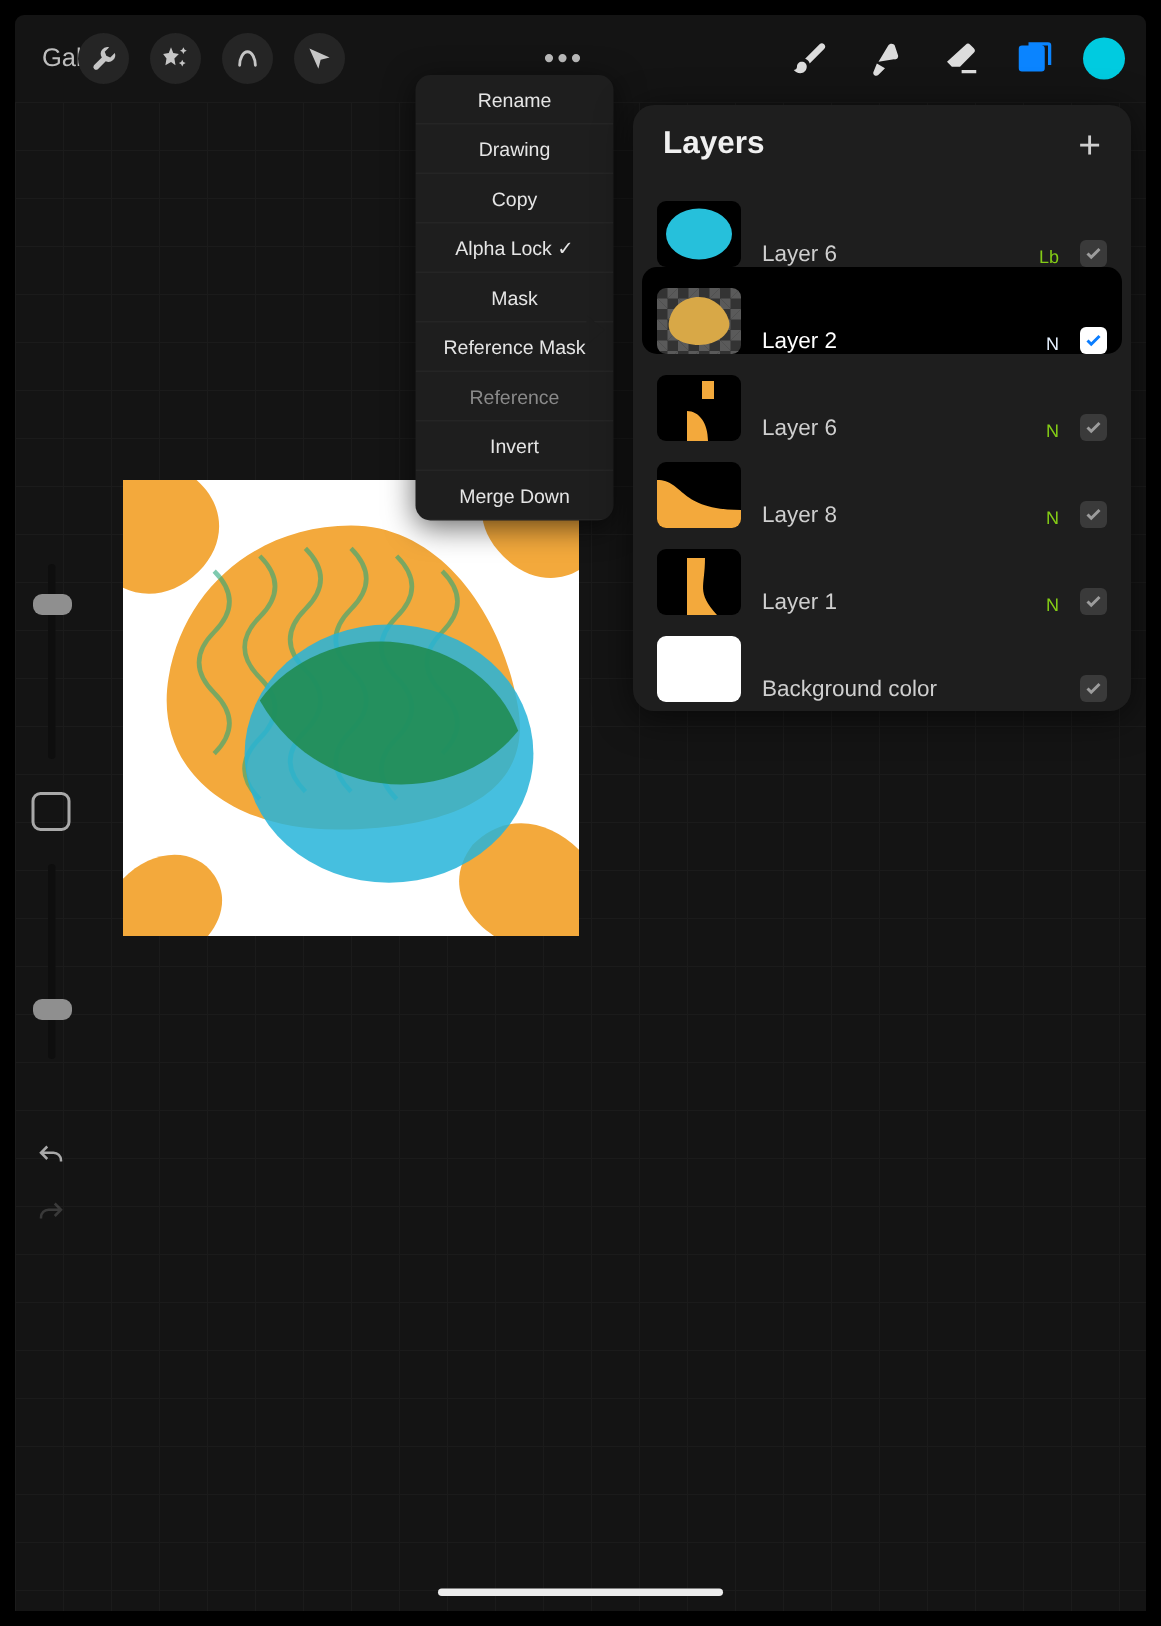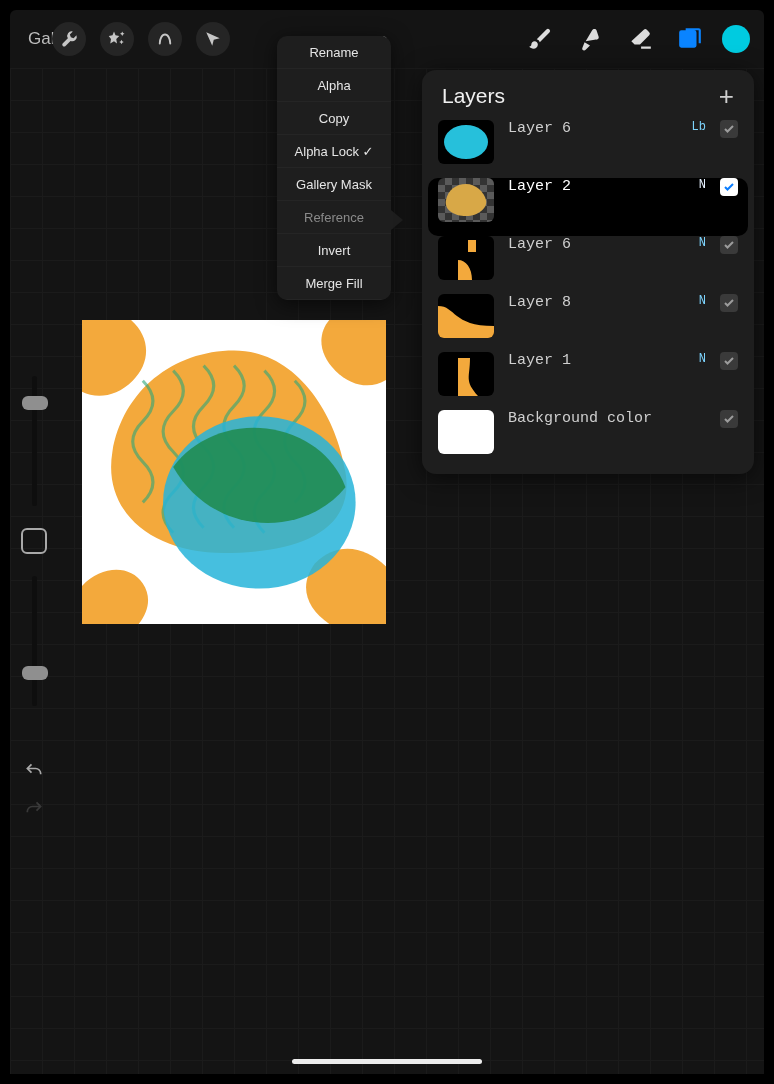--- a/index.html
+++ b/index.html
@@ -26,39 +26,39 @@
   .handle{position:absolute;left:-10px;width:26px;height:14px;border-radius:6px;background:#8f8f8f;}
   .sq{width:22px;height:22px;border:2px solid #a9a9a9;border-radius:6px;margin:14px 0;}
   .undo,.redo{width:26px;height:26px;display:flex;align-items:center;justify-content:center;margin:6px 0;color:#a9a9a9;}
   .redo{opacity:.25;}
   .undo svg,.redo svg{width:20px;height:20px;}
   .home-bar{position:absolute;bottom:10px;left:50%;transform:translateX(-50%);width:190px;height:5px;border-radius:3px;background:#ececec;}
   
   .artwork{position:absolute;top:310px;left:72px;width:304px;height:304px;background:#fff;}
   .artwork svg{width:100%;height:100%;display:block;}
   
-  .menu{position:absolute;top:26px;left:267px;width:114px;background:#1e1e1e;border-radius:10px;overflow:hidden;box-shadow:0 4px 20px rgba(0,0,0,.6);text-align:center;}
+  .menu{position:absolute;top:40px;left:267px;width:132px;background:#1e1e1e;border-radius:10px;overflow:hidden;box-shadow:0 4px 20px rgba(0,0,0,.6);text-align:center;}
   .menu-item{height:32px;display:flex;align-items:center;justify-content:center;color:#e5e5e5;font-size:13px;border-bottom:1px solid rgba(255,255,255,.03);cursor:pointer;}
   .menu-item.disabled{color:#8a8a8a;}
   .pointer{position:absolute;top:200px;left:381px;width:0;height:0;border-top:10px solid transparent;border-bottom:10px solid transparent;border-left:12px solid #1e1e1e;}
   
   .panel{position:absolute;top:60px;right:10px;width:332px;background:#1e1e1e;border-radius:14px;padding-bottom:6px;box-shadow:0 4px 24px rgba(0,0,0,.6);}
   .panel-hd{display:flex;align-items:center;justify-content:space-between;padding:14px 20px 12px;}
-  .panel-hd h2{margin:0;color:#f0f0f0;font-size:21px;font-weight:400;}
+  .panel-hd h2{margin:0;color:#f0f0f0;font-size:21px;font-weight:700;}
   .plus{color:#cfcfcf;font-size:26px;font-weight:300;cursor:pointer;line-height:20px;}
   .rows{padding:0 6px;}
-  .row{display:flex;align-items:flex-start;height:58px;border-radius:10px;padding:0 10px;gap:14px;cursor:pointer;font-family:Liberation Mono, monospace;}
+  .row{display:flex;align-items:flex-end;height:58px;border-radius:10px;padding:0 10px;gap:14px;cursor:pointer;}
   .row.selected{background:#000000;margin:0 0;}
   .thumb{width:56px;height:44px;border-radius:6px;background:#000;display:flex;align-items:center;justify-content:center;overflow:hidden;}
   .thumb svg{width:100%;height:100%;}
   .thumb.bg{background:#fff;}
   .thumb.checker{background-image:linear-gradient(45deg,#5a5a5a 25%,transparent 25%),linear-gradient(-45deg,#5a5a5a 25%,transparent 25%),linear-gradient(45deg,transparent 75%,#5a5a5a 75%),linear-gradient(-45deg,transparent 75%,#5a5a5a 75%);background-size:14px 14px;background-position:0 0,0 7px,7px -7px,-7px 0;background-color:#333;}
   .rowlabel{flex:1;color:#cfcfcf;font-size:15px;}
   .row.selected .rowlabel{color:#fff;}
-  .blend{color:#7dd3fc;font-size:12px;width:18px;text-align:right;}
+  .blend{color:#84cc16;font-size:12px;width:18px;text-align:right;}
   .row.selected .blend{color:#e6f1ff;}
   .chk{width:18px;height:18px;border-radius:4px;background:#3a3a3a;display:flex;align-items:center;justify-content:center;}
   .row.selected .chk{background:#fff;}
   .chk svg{width:12px;height:12px;color:#9c9c9c;}
   .row.selected .chk svg{color:#0a7dff;}
   .row:first-child{margin-top:0;}
 </style>
 </head>
 <body>
 
@@ -159,27 +159,28 @@
       </div>
     <div class="redo">
         <svg viewBox="0 0 24 24" fill="none" stroke="currentColor" stroke-width="2">
           <path d="M15 14l5-5-5-5M20 9H10a6 6 0 00-6 6v1"></path>
         </svg>
       </div>
   </div>
 
   <div class="menu" id="ctx">
       <div class="menu-item">Rename</div>
-      <div class="menu-item">Alpha</div>
+      <div class="menu-item">Drawing</div>
       <div class="menu-item">Copy</div>
       <div class="menu-item">Alpha Lock ✓</div>
-      <div class="menu-item">Gallery Mask</div>
+      <div class="menu-item">Mask</div>
+      <div class="menu-item">Reference Mask</div>
       <div class="menu-item disabled">Reference</div>
       <div class="menu-item">Invert</div>
-      <div class="menu-item">Merge Fill</div>
+      <div class="menu-item">Merge Down</div>
     </div>
   <div class="pointer"></div>
 
   <div class="panel">
     <div class="panel-hd">
       <h2>Layers</h2>
       <span class="plus">+</span>
     </div>
     <div class="rows" id="rows">
         <div class="row">

